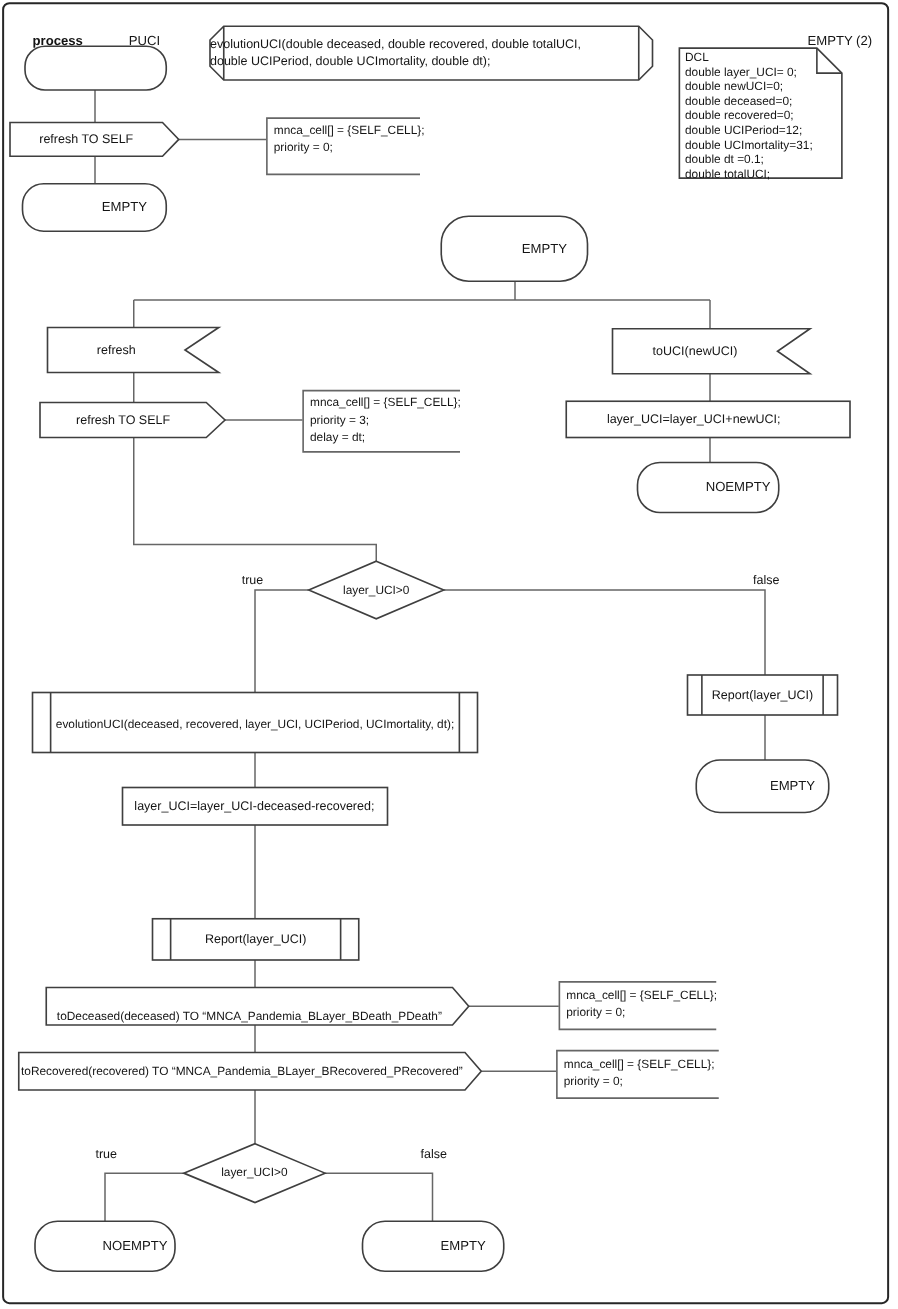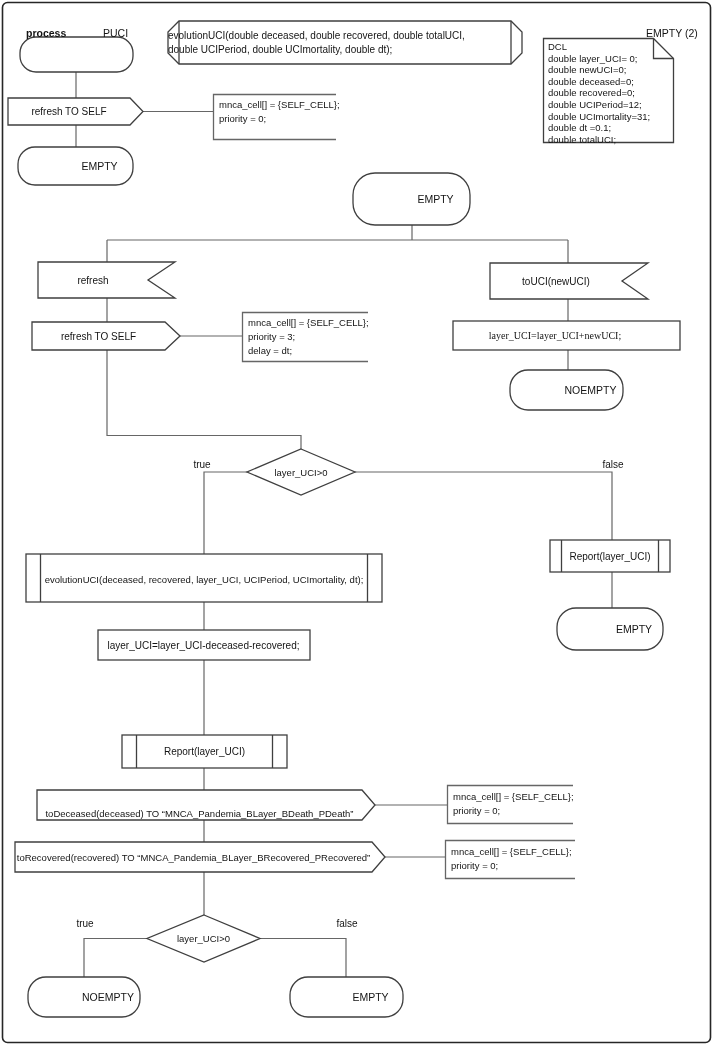--- a/index.html
+++ b/index.html
@@ -158,21 +158,21 @@
 
   <div class="lbl state" style="left:353px;top:173px;width:117px;height:52px;">EMPTY</div>
   <div class="lbl" style="left:38px;top:262px;width:110px;height:36px;">refresh</div>
   <div class="lbl" style="left:490px;top:263px;width:132px;height:36px;">toUCI(newUCI)</div>
   <div class="lbl" style="left:32px;top:322px;width:133px;height:28px;">refresh TO SELF</div>
   <div class="txtblock" style="left:248px;top:316px;">
     <div>mnca_cell[] = {SELF_CELL};</div>
     <div>priority = 3;</div>
     <div>delay = dt;</div>
   </div>
-  <div class="lbl" style="left:453px;top:321px;width:204px;height:29px;font-family:Liberation Serif, serif;">layer_UCI=layer_UCI+newUCI;</div>
+  <div class="lbl" style="left:453px;top:321px;width:204px;height:29px;">layer_UCI=layer_UCI+newUCI;</div>
   <div class="lbl state" style="left:510px;top:370px;width:113px;height:40px;">NOEMPTY</div>
 
   <div class="lbl small" style="left:247px;top:449px;width:108px;height:46px;">layer_UCI&gt;0</div>
   <div class="lbl" style="left:190px;top:458px;width:24px;height:12px;">true</div>
   <div class="lbl" style="left:598px;top:458px;width:30px;height:12px;">false</div>
 
   <div class="lbl" style="left:561px;top:540px;width:98px;height:32px;">Report(layer_UCI)</div>
   <div class="lbl state" style="left:557px;top:608px;width:106px;height:42px;">EMPTY</div>
 
   <div class="lbl small" style="left:40px;top:554px;width:328px;height:50px;">evolutionUCI(deceased, recovered, layer_UCI, UCIPeriod, UCImortality, dt);</div>

